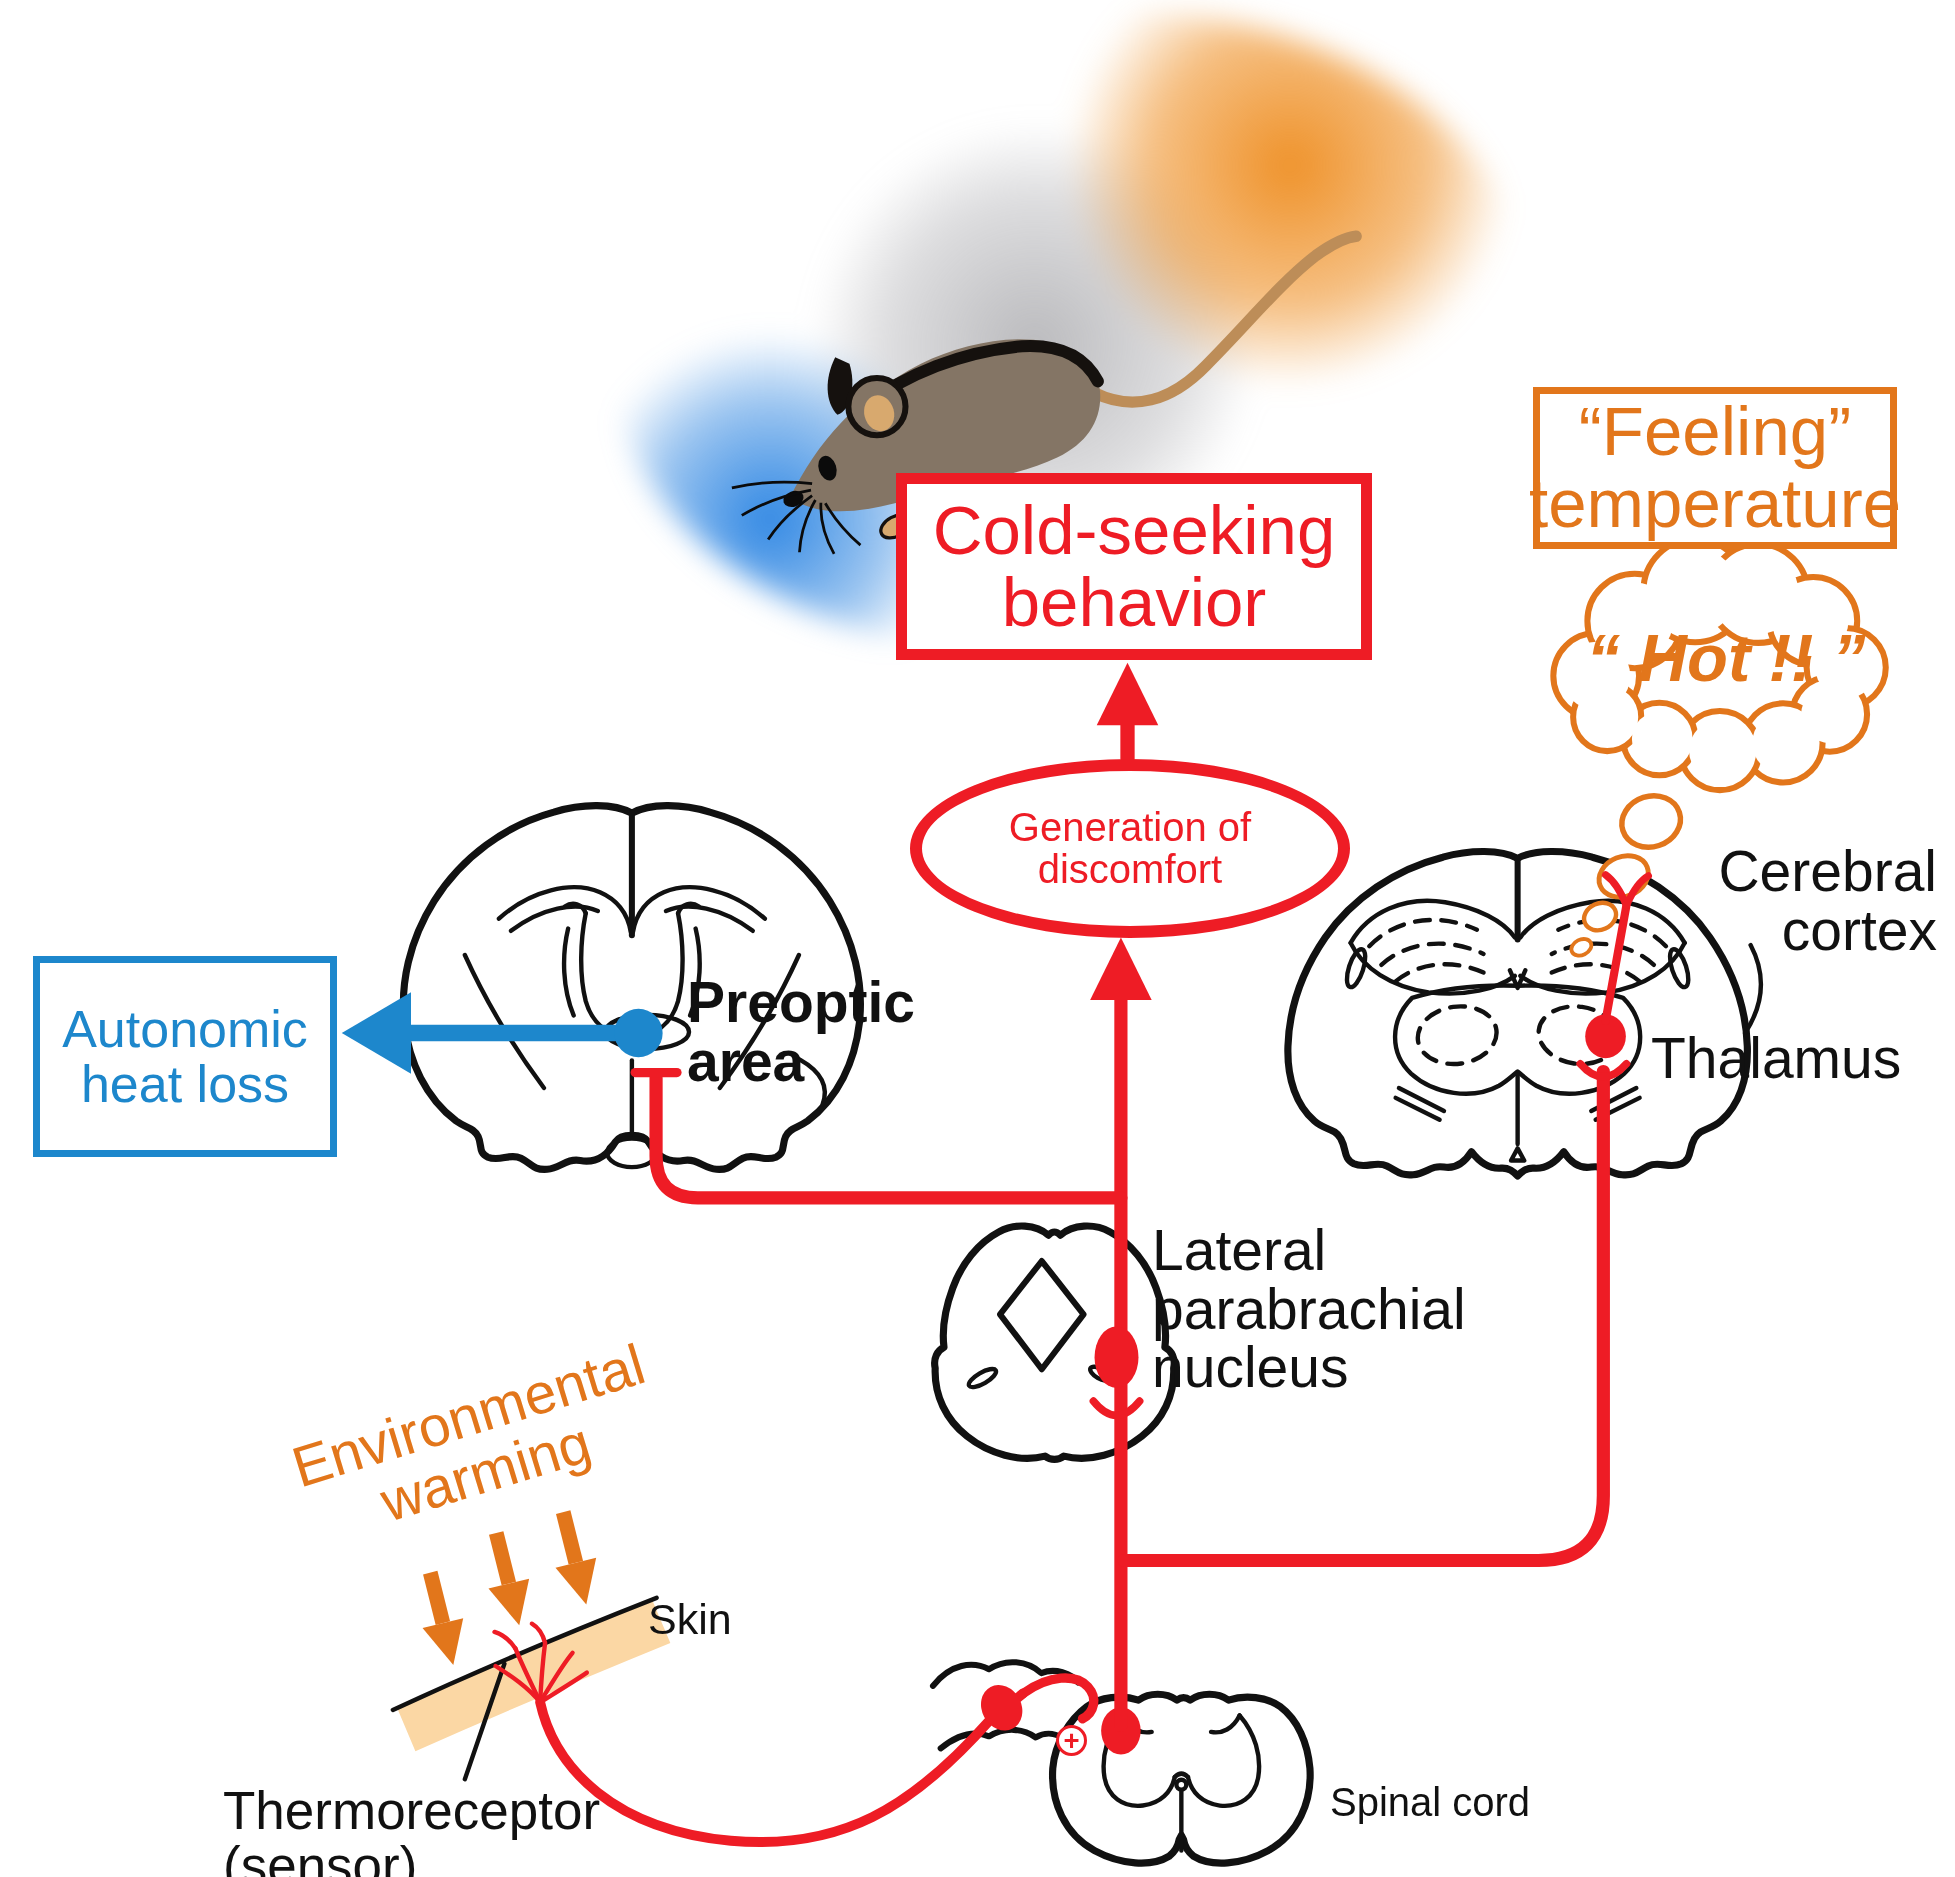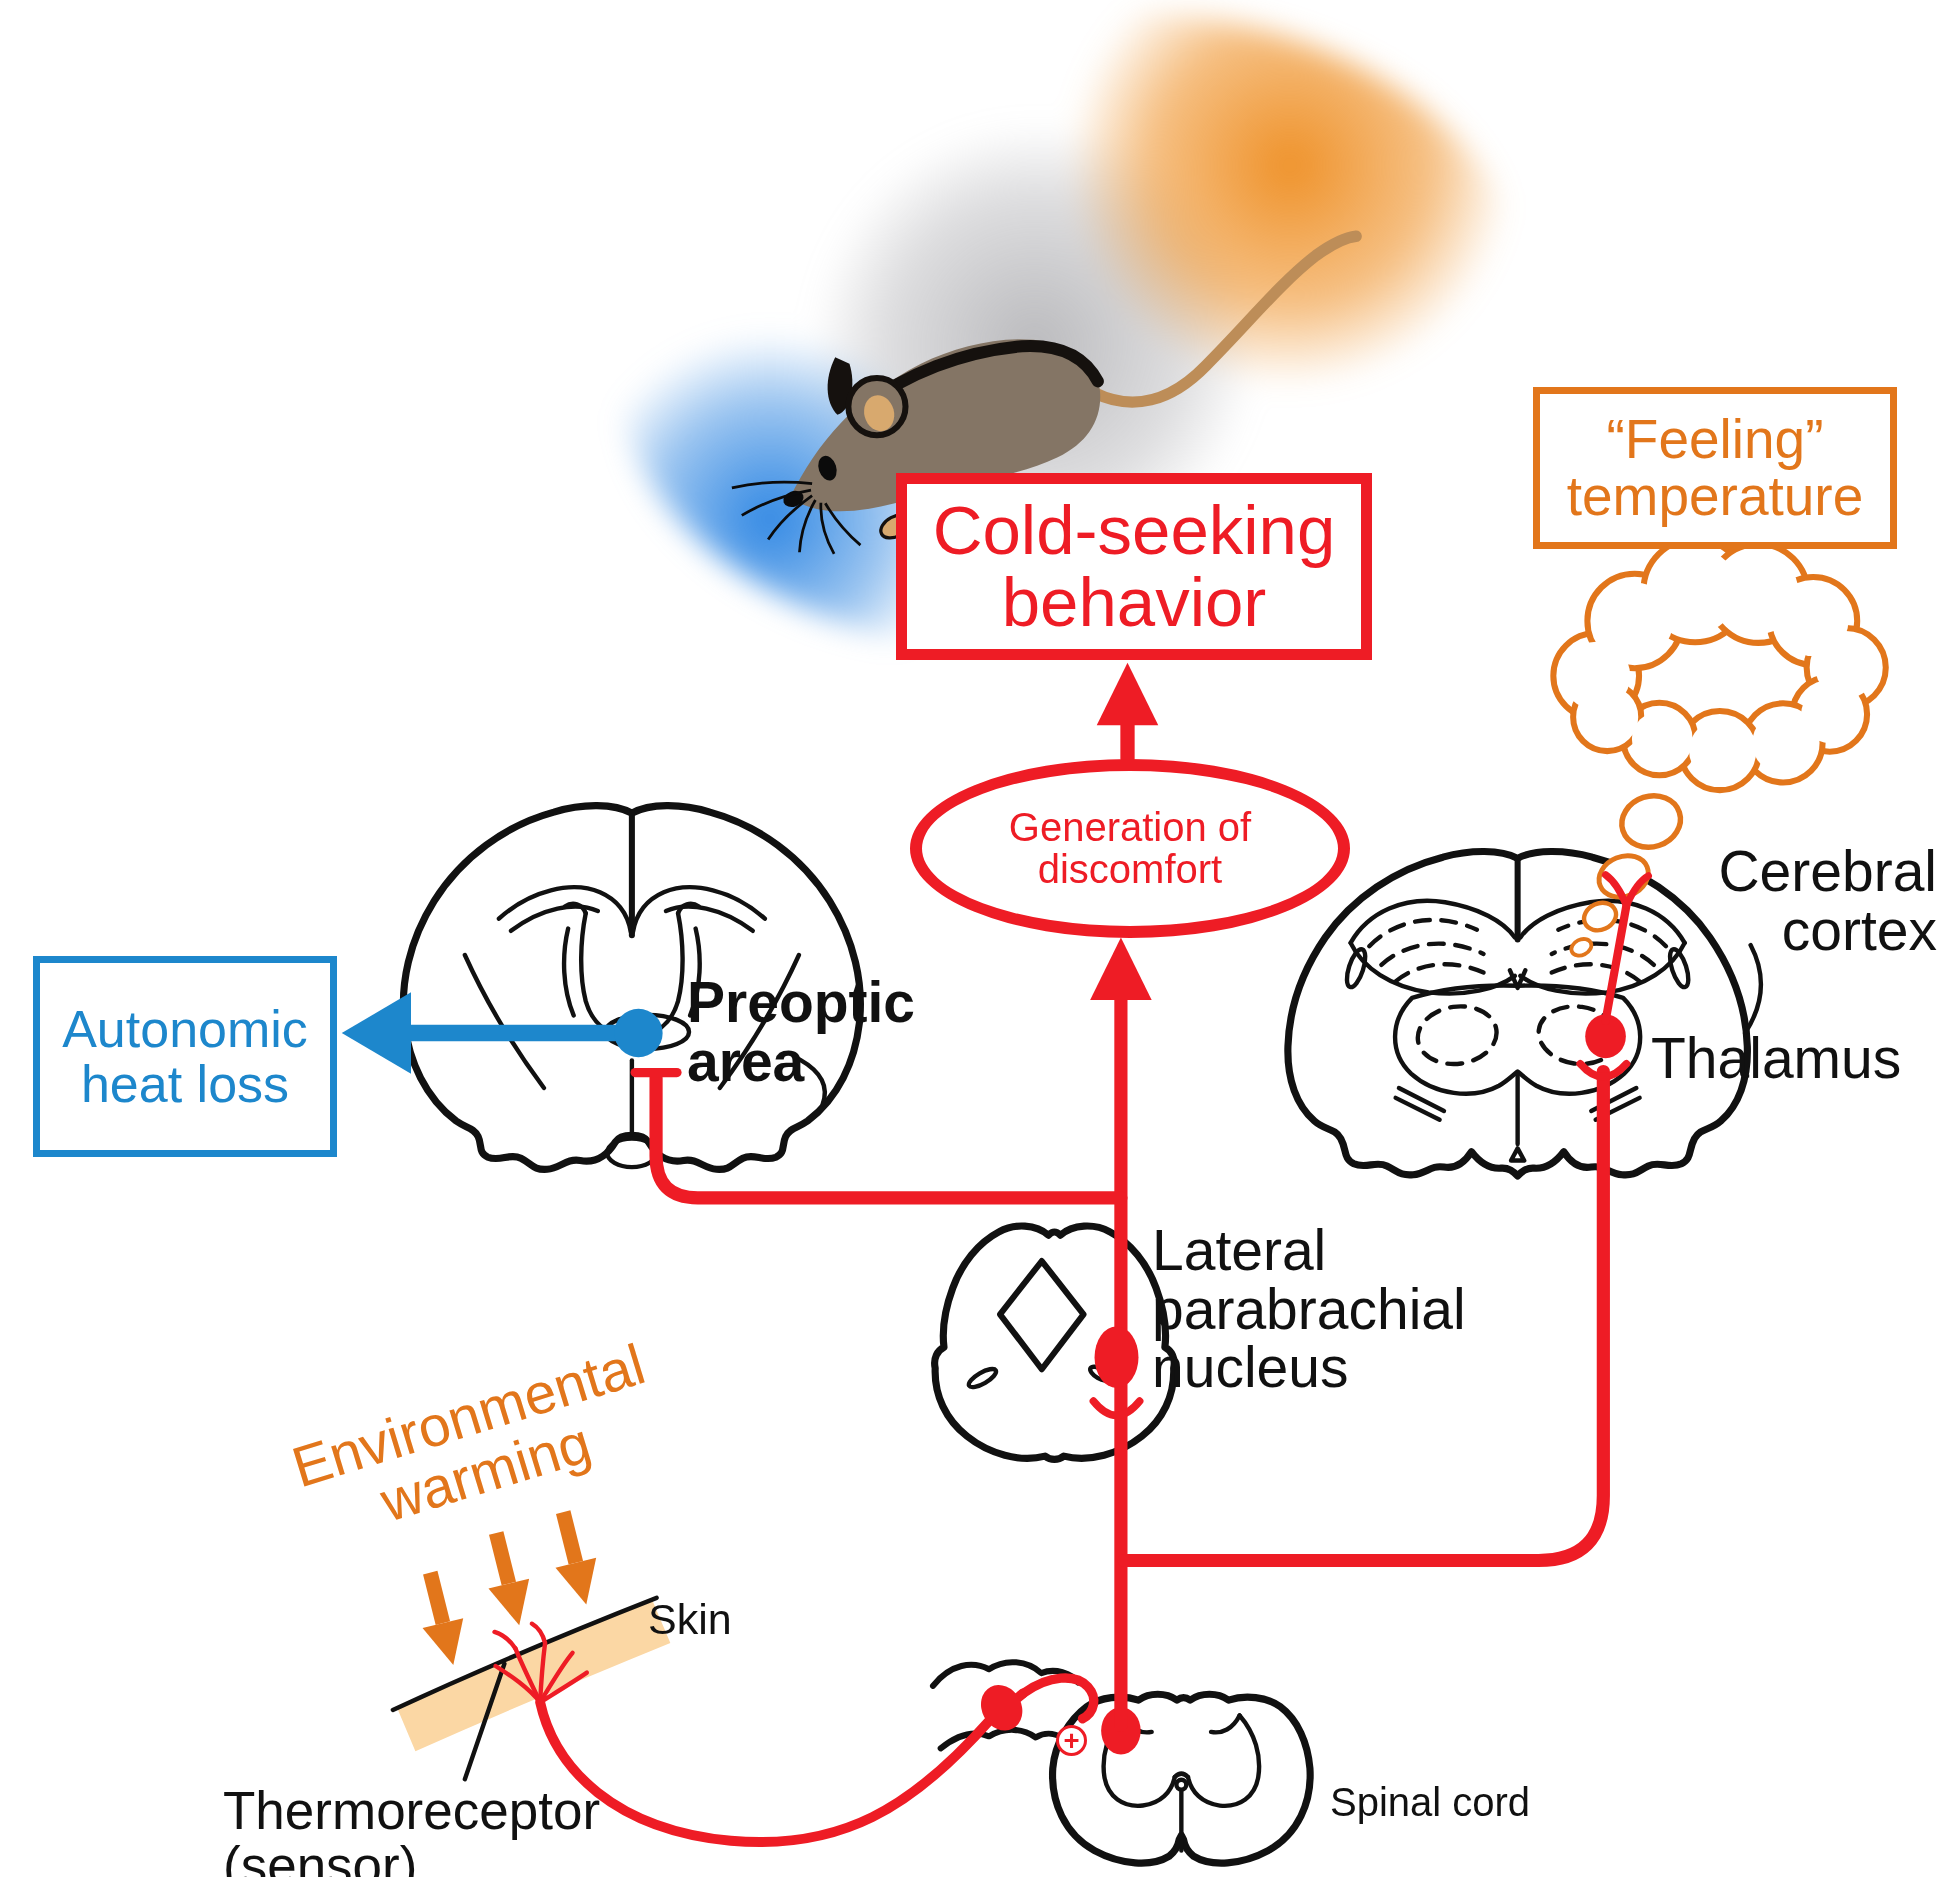--- a/index.html
+++ b/index.html
@@ -263,26 +263,28 @@
       <circle class="bluef" cx="1162" cy="1880" r="44"></circle>
     </g>
   </svg>
 
   <div class="box" style="left:896px;top:473px;width:476px;height:187px;border:11.5px solid var(--red);color:var(--red);font-size:69px;">Cold-seeking
 behavior</div>
 
   <div class="box" style="left:910px;top:759px;width:440px;height:179px;border:12px solid var(--red);border-radius:50%;color:var(--red);font-size:40px;">Generation of
 discomfort</div>
 
-  <div class="box" style="left:1533px;top:387px;width:364px;height:162px;border:7.1px solid var(--orange);color:var(--orange);font-size:55px;">“Feeling”
+  <div class="box" style="left:1533px;top:387px;width:364px;height:162px;border:7.1px solid var(--orange);color:var(--orange);font-size:69px;">“Feeling”
 temperature</div>
 
   <div class="box" style="left:33px;top:956px;width:304px;height:201px;border:7.7px solid var(--blue);color:var(--blue);font-size:52px;">Autonomic
 heat loss</div>
 
+  <div class="lbl" style="left:1583px;top:611px;width:286px;height:93px;display:flex;align-items:center;justify-content:center;
+              color:var(--orange);font-size:67px;font-weight:bold;font-style:italic;">“ Hot !! ”</div>
 
   <div class="lbl" style="left:687px;top:973px;font-size:57px;font-weight:bold;">Preoptic
 area</div>
 
   <div class="lbl" style="left:1671px;top:842px;width:266px;text-align:right;font-size:57px;">Cerebral
 cortex</div>
 
   <div class="lbl" style="left:1651px;top:1029px;font-size:57px;">Thalamus</div>
 
   <div class="lbl" style="left:1152px;top:1221px;font-size:57px;">Lateral

